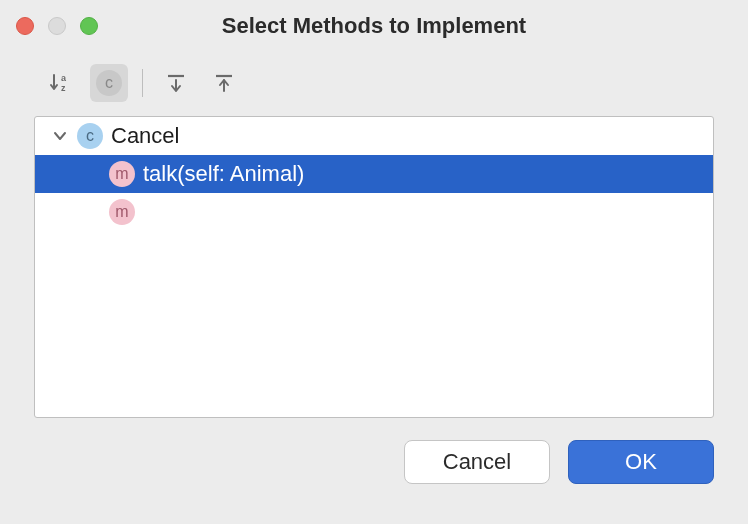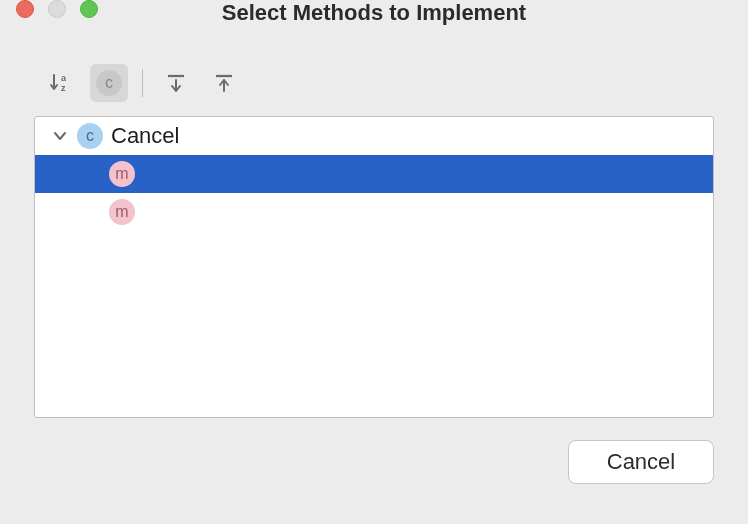--- a/index.html
+++ b/index.html
@@ -5,21 +5,21 @@
     * { box-sizing: border-box; margin: 0; padding: 0; }
     body {
       font-family: -apple-system, BlinkMacSystemFont, "Segoe UI", Helvetica, Arial, sans-serif;
       background: #ececec;
       width: 748px;
       height: 524px;
       overflow: hidden;
     }
     .titlebar {
       display: flex;
-      align-items: flex-start;
+      align-items: center;
       height: 52px;
       padding: 0 16px;
       position: relative;
     }
     .traffic-lights {
       display: flex;
       gap: 14px;
       align-items: center;
     }
     .traffic-light {
@@ -181,25 +181,29 @@
     </div>
     <div class="circle-icon ci-class">
       <span>c</span>
     </div>
     <span>Cancel</span>
   </div>
   <div class="tree-row child selected">
     <div class="circle-icon ci-method">
       <span>m</span>
     </div>
+    <span>talk(self: Animal)</span>
   </div>
   <div class="tree-row child">
     <div class="circle-icon ci-method">
       <span>m</span>
     </div>
   </div>
 </div>
 
 <div class="footer">
   <div class="btn btn-cancel">
     <span>Cancel</span>
   </div>
+  <div class="btn btn-ok">
+    <span>OK</span>
+  </div>
 </div>
 
 </body></html>

